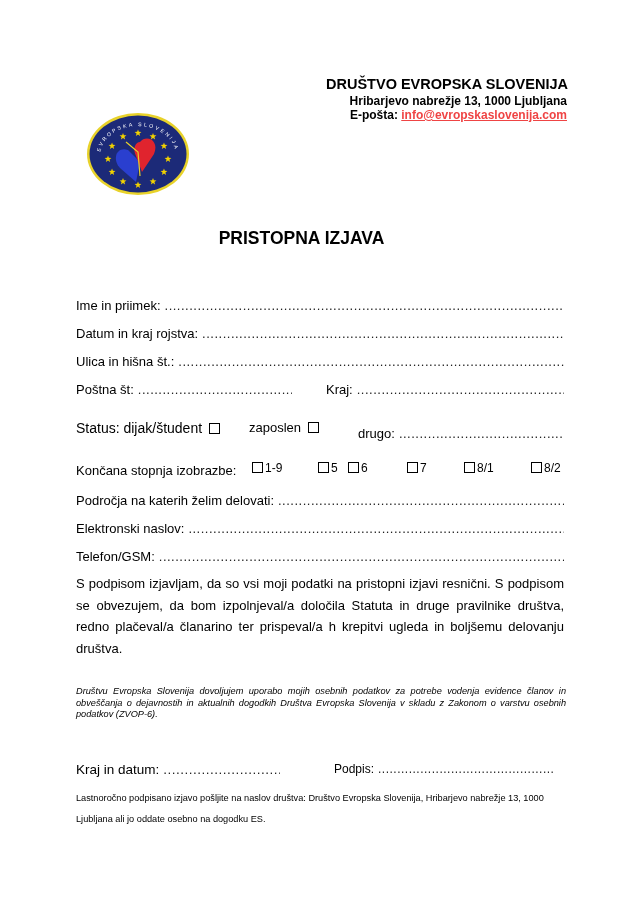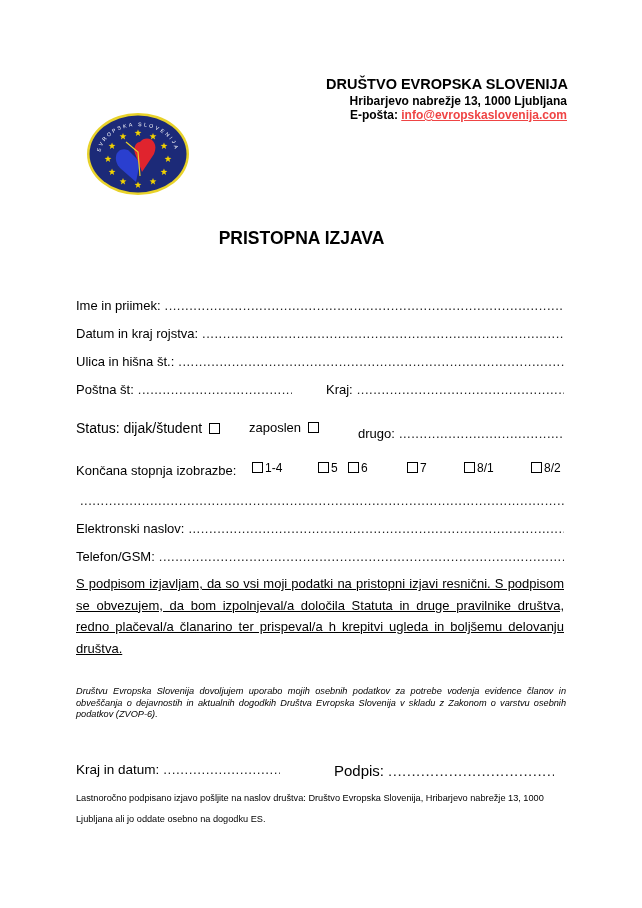--- a/index.html
+++ b/index.html
@@ -11,21 +11,21 @@
   .hdr-addr { top: 94px; font-size: 12px; padding-left: 19px; }
   .hdr-mail { top: 108px; font-size: 12px; }
   .hdr-mail a { color: #ef4444; text-decoration: underline; }
   .logo { left: 86px; top: 112px; width: 104px; height: 84px; }
   .title { left: 0; width: 603px; text-align: center; top: 228px; font-size: 17.5px; font-weight: bold; }
   .field { left: 76px; font-size: 13px; width: 488px; display: flex; align-items: baseline; justify-content: flex-end; }
   .field .lbl { flex: none; }
   .field .dots { flex: 1; overflow: hidden; margin-left: 4px; color: #222; letter-spacing: 0.5px; }
   .dots::after { content: "......................................................................................................................................................................................................................"; }
   .cb { display: inline-block; width: 9px; height: 9px; border: 1px solid #000; vertical-align: -1px; margin-right: 2px; }
-  .para { left: 76px; width: 488px; font-size: 13px; line-height: 21.5px; text-align: justify; white-space: normal; top: 573px; text-decoration: underline; }
+  .para { left: 76px; width: 488px; font-size: 13px; line-height: 21.5px; text-align: justify; white-space: normal; top: 573px; }
   .para::after { content: ""; }
   .consent { left: 76px; width: 490px; font-size: 9.2px; font-style: italic; line-height: 11.5px; text-align: justify; white-space: normal; top: 686px; }
   .footer-note { left: 76px; width: 490px; font-size: 9.2px; line-height: 21px; white-space: normal; top: 788px; }
 </style>
 </head>
 <body>
 
 <div class="abs hdr hdr-org">DRUŠTVO EVROPSKA SLOVENIJA</div>
 <div class="abs hdr hdr-addr">Hribarjevo nabrežje 13, 1000 Ljubljana</div>
 <div class="abs hdr hdr-mail">
@@ -89,45 +89,46 @@
 <div class="abs" style="left:249px; top:420px; font-size:13px">
   <span>zaposlen</span>
   <span class="cb" style="margin-left:3px"></span>
 </div>
 <div class="abs field" style="top:426px; left:358px; width:206px">
   <span class="lbl">drugo:</span>
   <span class="dots"></span>
 </div>
 
 <div class="abs" style="left:76px; top:463px; font-size:13px">Končana stopnja izobrazbe:</div>
-<div class="abs" style="left:252px; top:461px; font-size:12px"><span class="cb"></span><span>1-4</span></div>
+<div class="abs" style="left:252px; top:461px; font-size:12px"><span class="cb"></span><span>1-9</span></div>
 <div class="abs" style="left:318px; top:461px; font-size:12px"><span class="cb"></span><span>5</span></div>
 <div class="abs" style="left:348px; top:461px; font-size:12px"><span class="cb"></span><span>6</span></div>
 <div class="abs" style="left:407px; top:461px; font-size:12px"><span class="cb"></span><span>7</span></div>
 <div class="abs" style="left:464px; top:461px; font-size:12px"><span class="cb"></span><span>8/1</span></div>
 <div class="abs" style="left:531px; top:461px; font-size:12px"><span class="cb"></span><span>8/2</span></div>
 
 <div class="abs field" style="top:493px">
+  <span class="lbl">Področja na katerih želim delovati:</span>
   <span class="dots"></span>
 </div>
 <div class="abs field" style="top:521px">
   <span class="lbl">Elektronski naslov:</span>
   <span class="dots"></span>
 </div>
 <div class="abs field" style="top:549px">
   <span class="lbl">Telefon/GSM:</span>
   <span class="dots"></span>
 </div>
 
 <div class="abs para">S podpisom izjavljam, da so vsi moji podatki na pristopni izjavi resnični. S podpisom se obvezujem, da bom izpolnjeval/a določila Statuta in druge pravilnike društva, redno plačeval/a članarino ter prispeval/a h krepitvi ugleda in boljšemu delovanju društva.</div>
 
 <div class="abs consent">Društvu Evropska Slovenija dovoljujem uporabo mojih osebnih podatkov za potrebe vodenja evidence članov in obveščanja o dejavnostih in aktualnih dogodkih Društva Evropska Slovenija v skladu z Zakonom o varstvu osebnih podatkov (ZVOP-6).</div>
 
 <div class="abs field" style="top:762px; width:204px; font-size:13.5px">
   <span class="lbl">Kraj in datum:</span>
   <span class="dots"></span>
 </div>
-<div class="abs field" style="top:762px; left:334px; width:220px; font-size:15px">
+<div class="abs field" style="top:762px; left:334px; width:220px; font-size:12px">
   <span class="lbl">Podpis:</span>
   <span class="dots"></span>
 </div>
 
 <div class="abs footer-note">Lastnoročno podpisano izjavo pošljite na naslov društva: Društvo Evropska Slovenija, Hribarjevo nabrežje 13, 1000 Ljubljana ali jo oddate osebno na dogodku ES.</div>
 
 </body></html>

